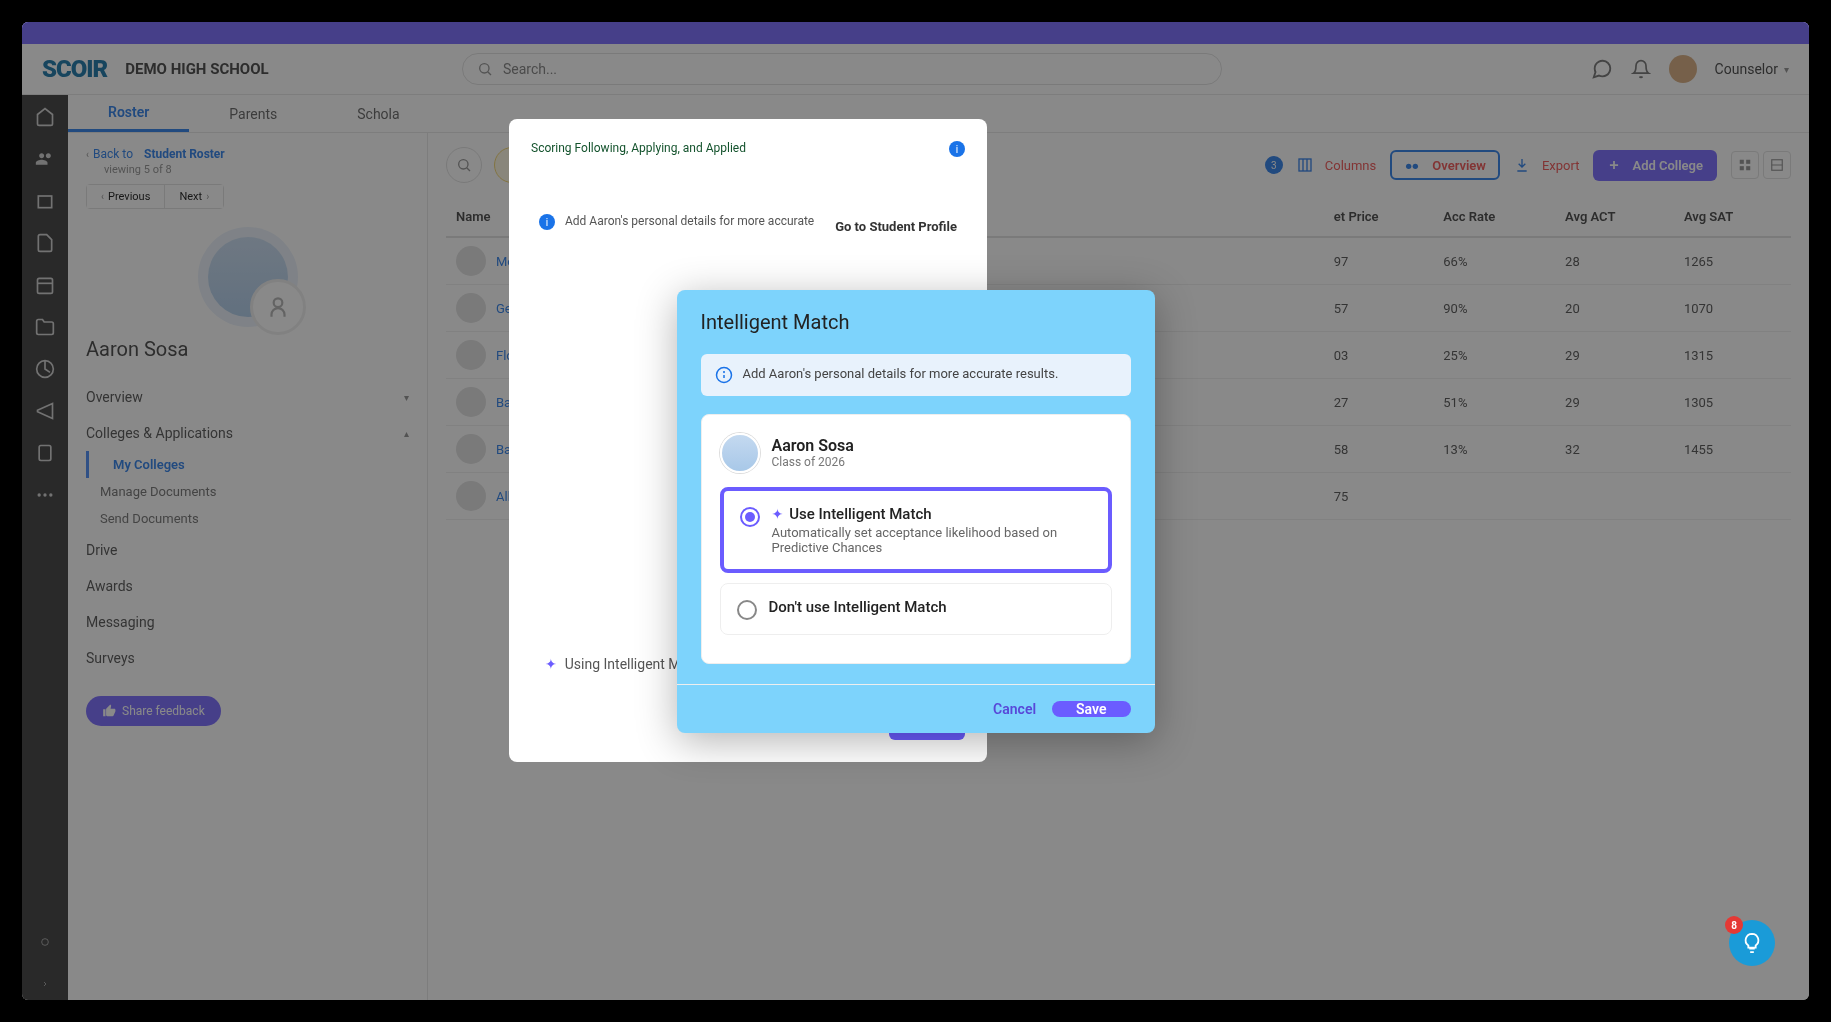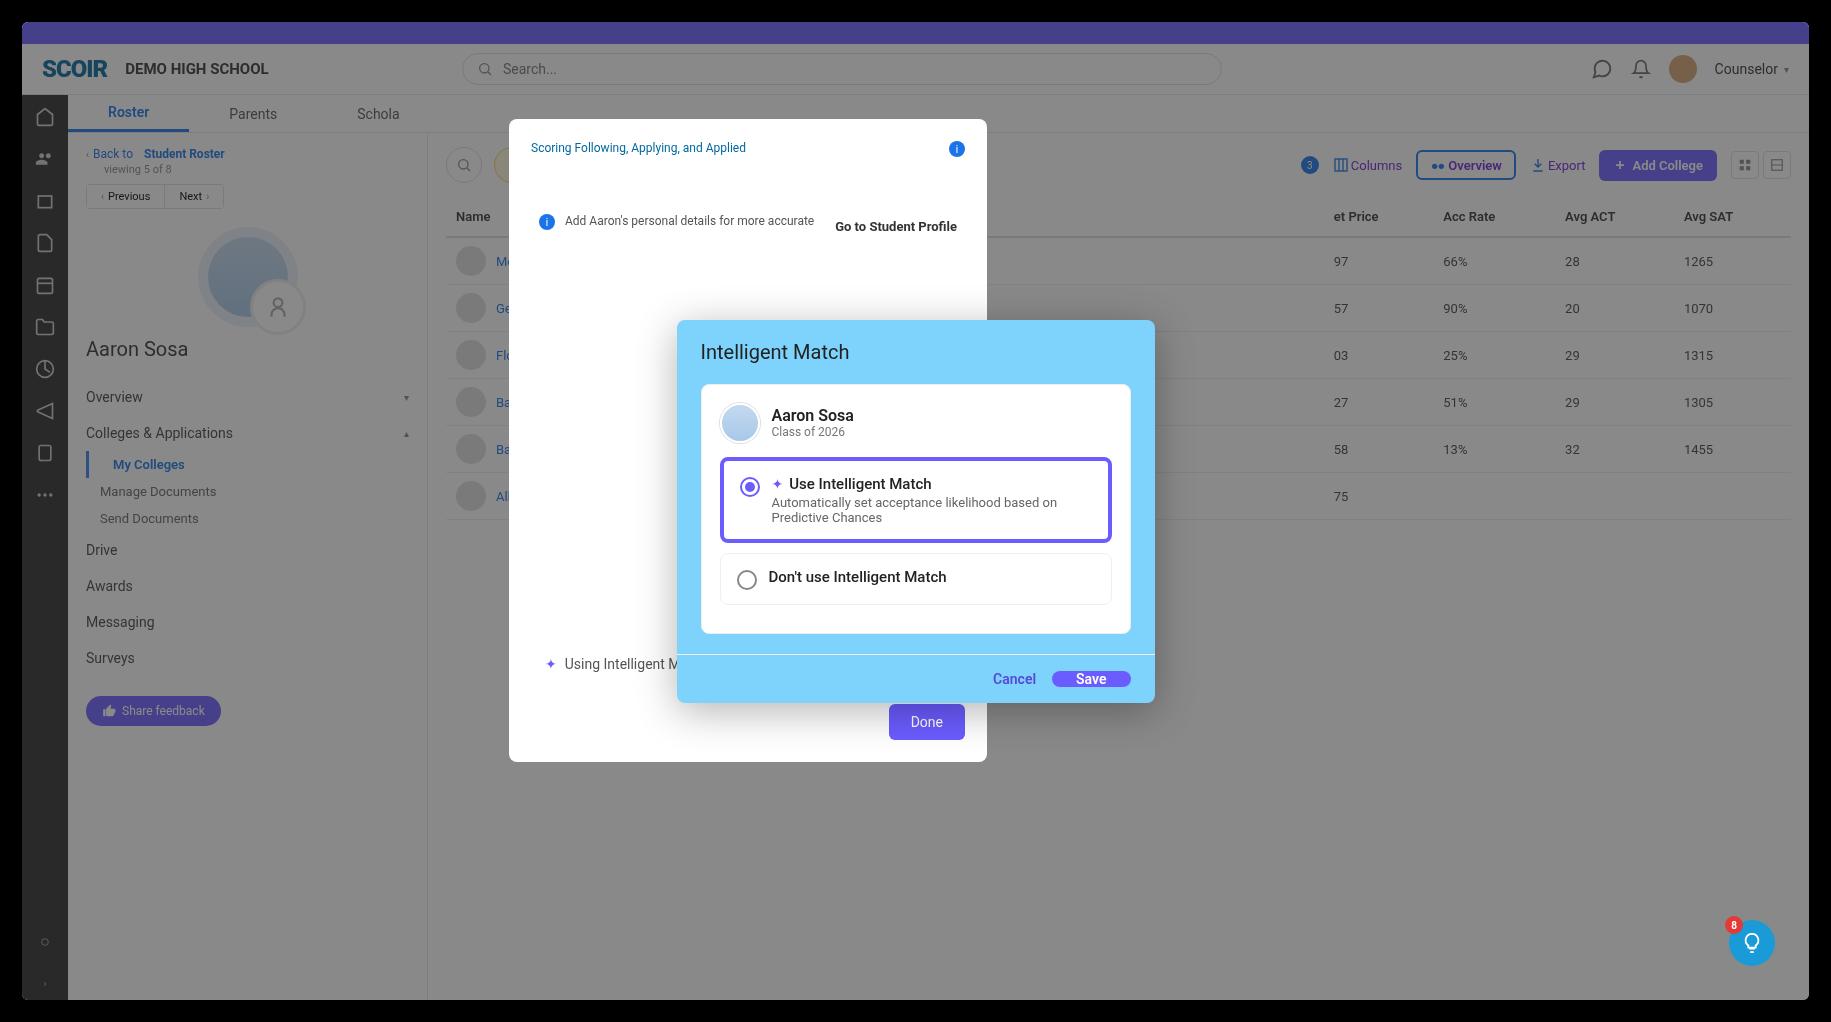--- a/index.html
+++ b/index.html
@@ -39,35 +39,35 @@
 .nav-item { padding:10px 0; font-size:14px; color:#444; display:flex; align-items:center; justify-content:space-between; cursor:pointer; }
 .nav-sub { padding:6px 0 6px 14px; font-size:13px; color:#666; cursor:pointer; }
 .nav-sub.active { color:#1a73e8; font-weight:600; border-left:3px solid #3b82f6; padding-left:24px; }
 .share-feedback { background:#6b5cff; color:#fff; border:none; border-radius:18px; padding:8px 16px; font-size:12px; display:flex; align-items:center; gap:6px; margin-top:20px; }
 .table-area { flex:1; padding:14px 18px; overflow:auto; }
 .table-header { display:flex; align-items:center; gap:12px; margin-bottom:14px; }
 .search-circ { width:36px; height:36px; border:1px solid #ddd; border-radius:50%; display:flex; align-items:center; justify-content:center; color:#888; }
 .warn-pill { background:#fef8e0; border:1px solid #f0d060; border-radius:18px; padding:6px 14px; font-size:13px; display:flex; align-items:center; gap:8px; }
 .warn-pill .badge { width:22px; height:22px; border-radius:50%; background:#f0c040; color:#fff; display:flex; align-items:center; justify-content:center; font-size:12px; font-weight:700; }
 .tbl-actions { margin-left:auto; display:flex; align-items:center; gap:14px; font-size:13px; }
-.tbl-actions .act { display:flex; align-items:center; gap:2px; color:#6d28d9; cursor:pointer; }
+.tbl-actions .act { display:flex; align-items:center; gap:12px; color:#ef4444; cursor:pointer; }
 .overview-btn { border:2px solid #1a73e8; border-radius:6px; padding:5px 12px; color:#1a73e8; font-weight:600; }
-.add-college-btn { background:#6b5cff; color:#fff; border:none; border-radius:6px; padding:8px 14px; font-size:13px; font-weight:600; display:flex; align-items:center; gap:5px; }
+.add-college-btn { background:#6b5cff; color:#fff; border:none; border-radius:6px; padding:8px 14px; font-size:13px; font-weight:600; display:flex; align-items:center; gap:11px; }
 .grid-btns { display:flex; gap:4px; }
 .grid-btn { width:28px; height:28px; border:1px solid #ddd; border-radius:4px; display:flex; align-items:center; justify-content:center; color:#888; }
 table { width:100%; border-collapse:collapse; }
 th { text-align:left; padding:12px 10px; font-size:13px; font-weight:600; color:#333; border-bottom:2px solid #ddd; }
 td { padding:8px 10px; font-size:13px; color:#444; border-bottom:1px solid #eee; }
 .uni-cell { display:flex; align-items:center; gap:10px; }
 .uni-logo { width:30px; height:30px; border-radius:50%; background:#ddd; flex-shrink:0; }
 .uni-name { color:#1a73e8; }
 .scrim { position:absolute; inset:0; background:rgba(40,40,40,0.55); display:flex; align-items:center; justify-content:center; }
 .back-modal { position:absolute; width:478px; background:#fff; border-radius:8px; left:487px; top:97px; height:643px; padding:22px; }
 .back-modal h2 { font-size:22px; font-weight:400; }
-.back-modal .sub { font-size:12px; color:#0369a1; }
+.back-modal .sub { font-size:12px; color:#14532d; }
 .info-i { width:16px; height:16px; border-radius:50%; background:#1a73e8; color:#fff; font-size:10px; display:inline-flex; align-items:center; justify-content:center; }
 .done-btn { background:#6b5cff; color:#fff; border:none; border-radius:6px; padding:10px 22px; font-size:14px; position:absolute; right:22px; bottom:22px; }
 .using-match { position:absolute; left:36px; bottom:90px; display:flex; align-items:center; gap:8px; color:#555; font-size:14px; }
 .edit-link { position:absolute; right:36px; bottom:90px; color:#1a73e8; font-size:13px; display:flex; gap:4px; }
 .profile-link { position:absolute; right:30px; top:100px; font-size:13px; font-weight:700; color:#333; }
 .info-banner-back { position:absolute; left:30px; top:95px; display:flex; gap:10px; font-size:12px; color:#555; }
 .modal { width:478px; background:#7dd3fc; border-radius:8px; position:relative; z-index:10; box-shadow:0 8px 40px rgba(0,0,0,0.3); overflow:hidden; }
 .modal-header { padding:20px 24px; }
 .modal-title { font-size:20px; font-weight:400; color:#222; }
 .modal-body { padding:0 24px 20px; }
@@ -409,20 +409,28 @@
         <span>Edit</span>
       </div>
       <button class="done-btn">Done</button>
     </div>
 
     <div class="modal">
       <div class="modal-header">
         <div class="modal-title">Intelligent Match</div>
       </div>
       <div class="modal-body">
+        <div class="info-banner">
+          <svg class="info-icon" viewBox="0 0 24 24" fill="none" stroke="currentColor" stroke-width="2">
+                <circle cx="12" cy="12" r="10"></circle>
+                <line x1="12" y1="16" x2="12" y2="12"></line>
+                <circle cx="12" cy="8" r="0.5" fill="currentColor"></circle>
+              </svg>
+          <span>Add Aaron's personal details for more accurate results.</span>
+        </div>
         <div class="student-card">
           <div class="student-row">
             <div class="student-av"></div>
             <div class="student-info">
               <div class="nm">Aaron Sosa</div>
               <div class="cl">Class of 2026</div>
             </div>
           </div>
           <div class="option selected">
             <div class="radio checked"></div>

